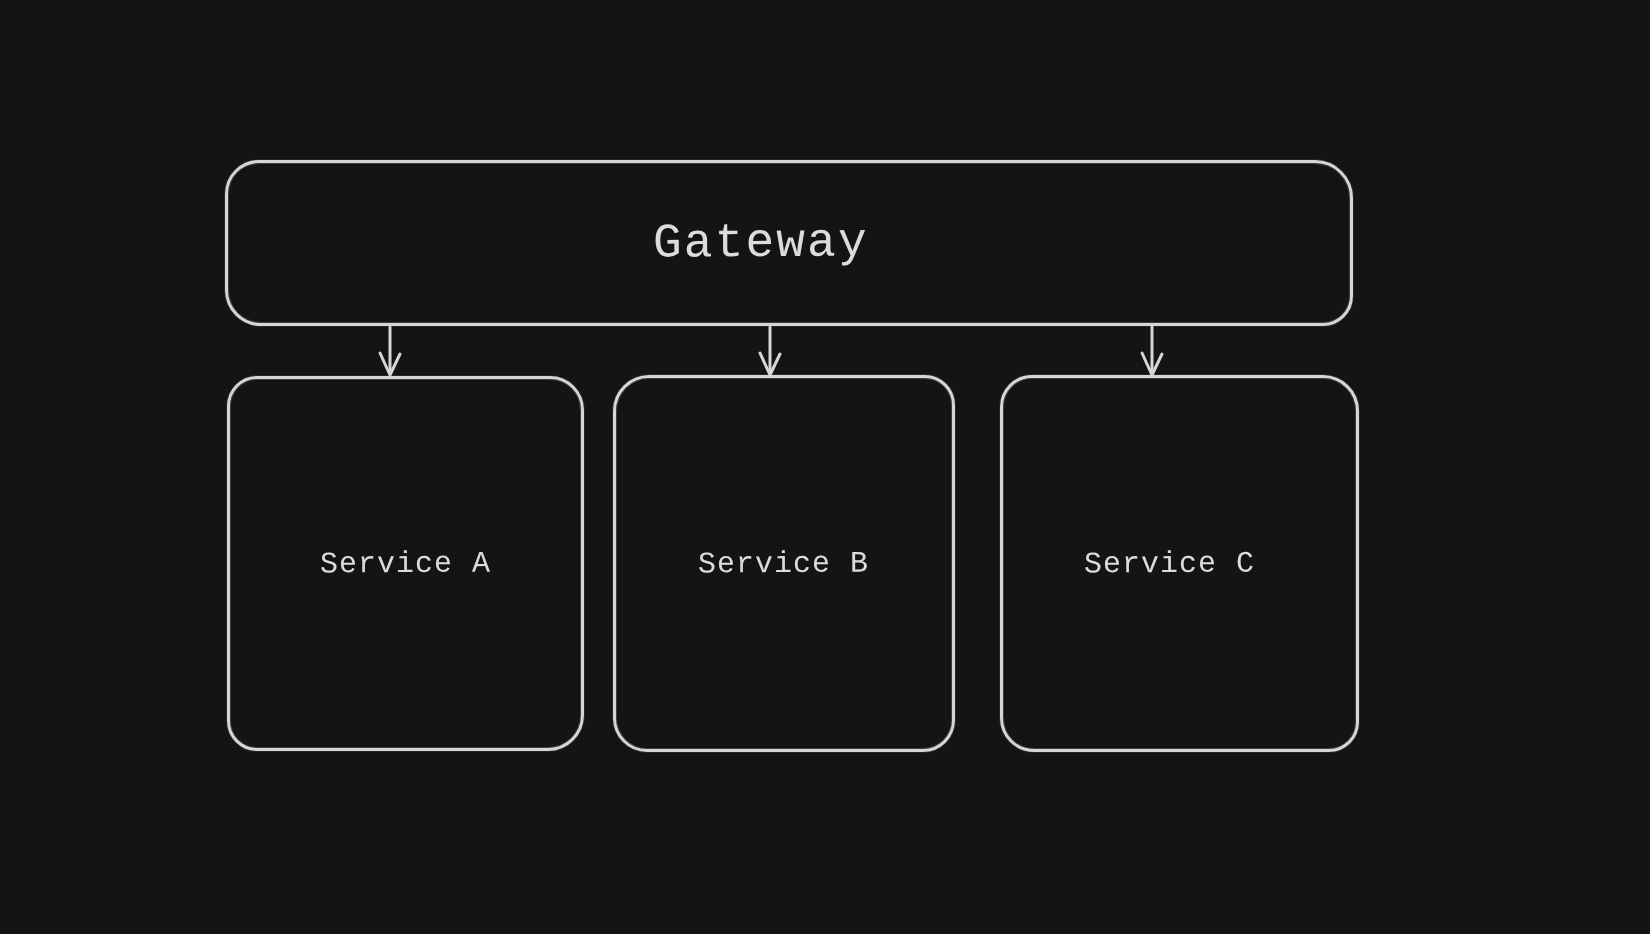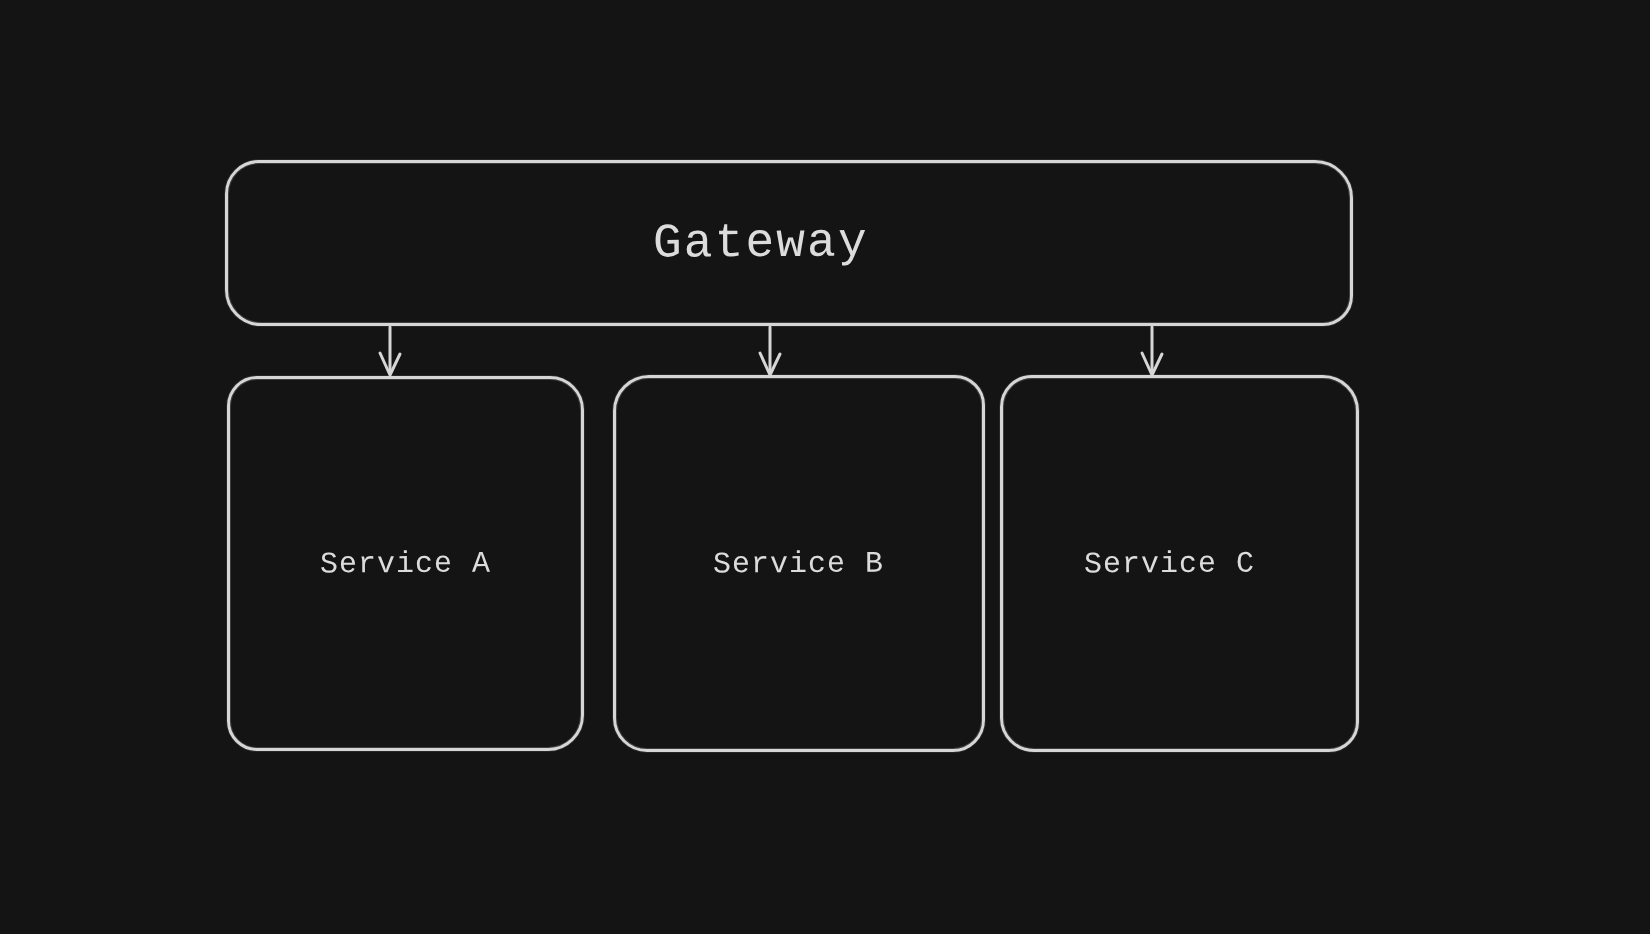--- a/index.html
+++ b/index.html
@@ -41,21 +41,21 @@
     width: 1128px; height: 166px;
     border-radius: 34px 38px 30px 36px;
   }
   .node-service-a {
     left: 227px; top: 376px;
     width: 357px; height: 375px;
     border-radius: 30px 34px 36px 30px;
   }
   .node-service-b {
     left: 613px; top: 375px;
-    width: 372px; height: 377px;
+    width: 342px; height: 377px;
     border-radius: 36px 30px 32px 34px;
   }
   .node-service-c {
     left: 1000px; top: 375px;
     width: 359px; height: 377px;
     border-radius: 32px 36px 30px 34px;
     justify-content: center;
   }
   .label {
     color: var(--text);

